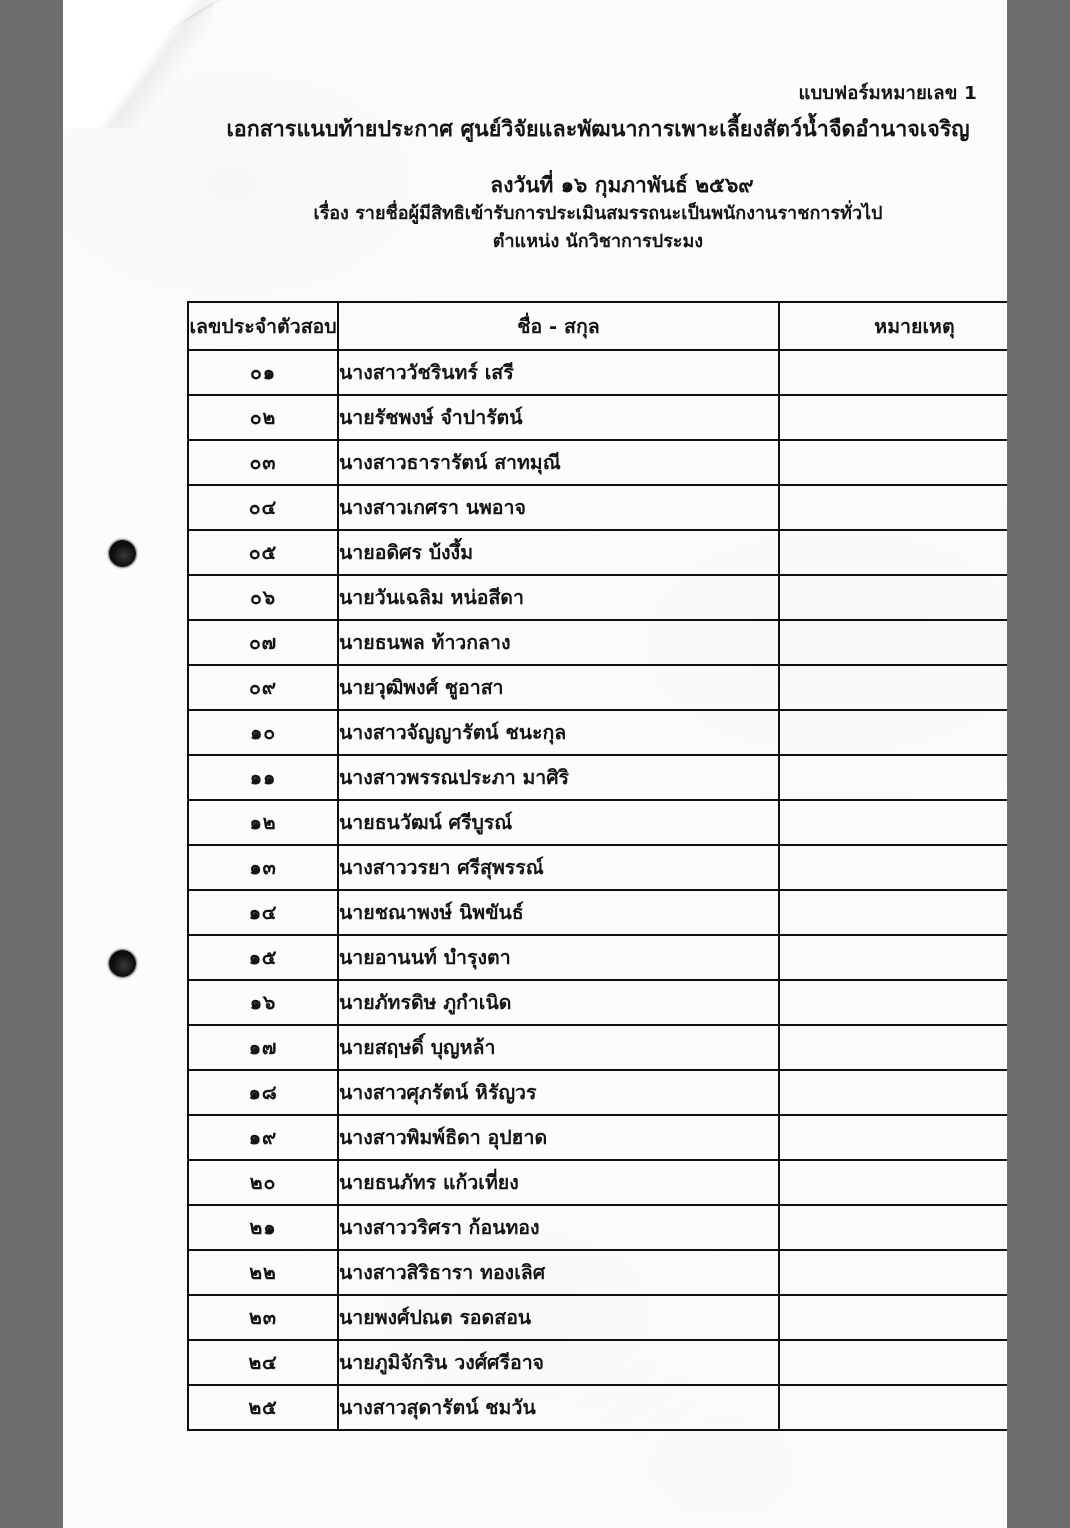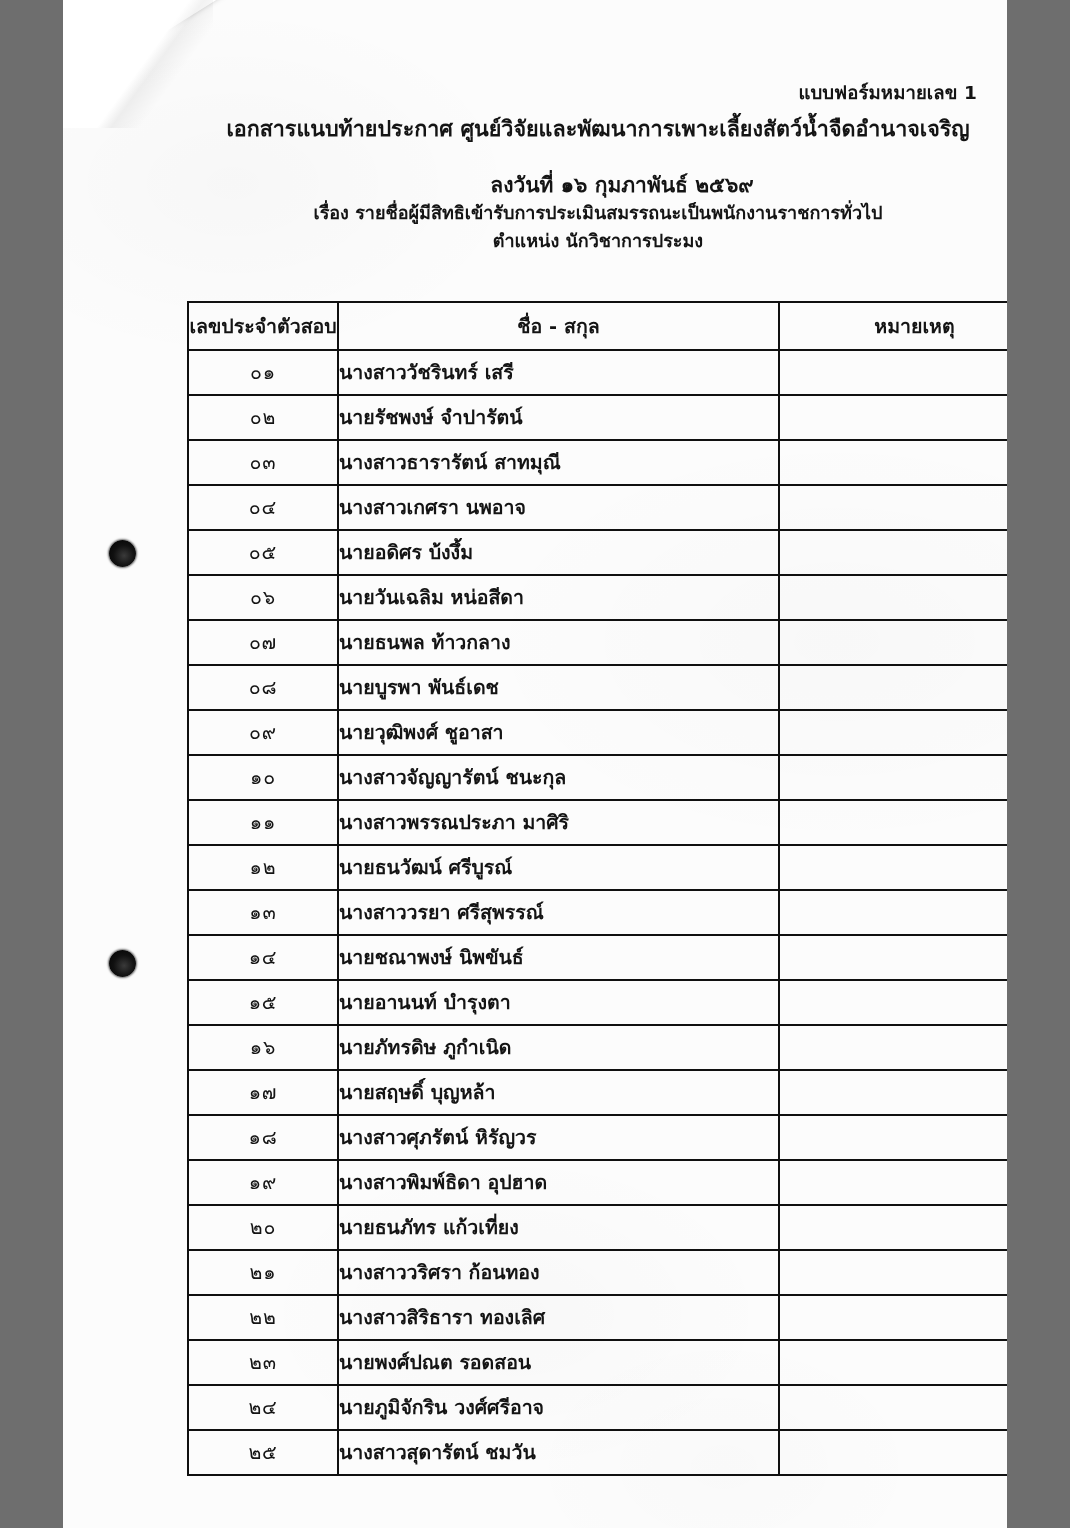--- a/index.html
+++ b/index.html
@@ -122,21 +122,21 @@
   th.th-id   { padding: 0 2px; }
   th.th-name { padding: 0 4px; }
   th.th-note { padding: 0 4px; margin-top: 44px; }
 
   table.roster td {
     height: 43px;
   }
   td.cell-id {
     text-align: center;
     font-size: 19.5px;
-    font-weight: 400;
+    font-weight: 700;
     letter-spacing: 0.8px;
   }
   td.cell-name {
     text-align: left;
     font-size: 19.5px;
     font-weight: 700;
     padding-left: 9px;
     white-space: nowrap;
   }
   td.cell-note {
@@ -211,25 +211,20 @@
             <td class="cell-id">๐๖</td>
             <td class="cell-name">นายวันเฉลิม  หน่อสีดา</td>
             <td class="cell-note"></td>
           </tr>
           <tr>
             <td class="cell-id">๐๗</td>
             <td class="cell-name">นายธนพล ท้าวกลาง</td>
             <td class="cell-note"></td>
           </tr>
           <tr>
-            <td class="cell-id">๐๘</td>
-            <td class="cell-name">นายบูรพา  พันธ์เดช</td>
-            <td class="cell-note"></td>
-          </tr>
-          <tr>
             <td class="cell-id">๐๙</td>
             <td class="cell-name">นายวุฒิพงศ์  ชูอาสา</td>
             <td class="cell-note"></td>
           </tr>
           <tr>
             <td class="cell-id">๑๐</td>
             <td class="cell-name">นางสาวจัญญารัตน์  ชนะกุล</td>
             <td class="cell-note"></td>
           </tr>
           <tr>

